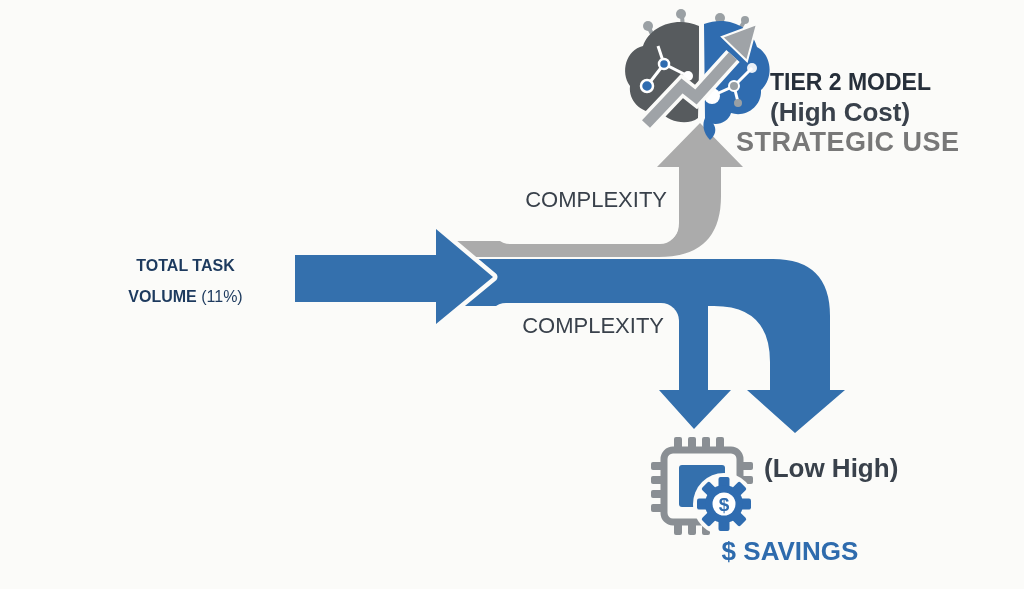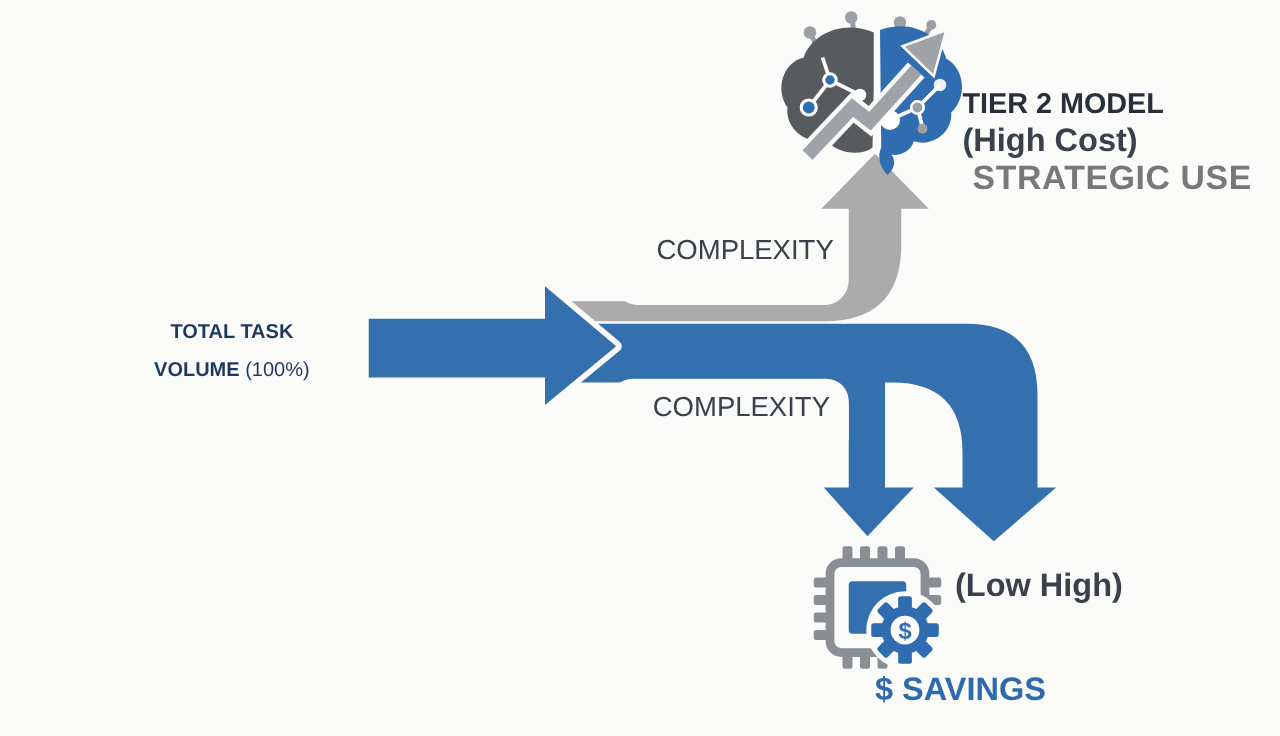--- a/index.html
+++ b/index.html
@@ -20,22 +20,22 @@
   .branch b{color:var(--dark);}
   .branch.high{left:439px;top:186px;}
   .branch.low{left:436px;top:312px;}
   .tier{font-size:23px;line-height:30px;}
   .tier .title{font-weight:bold;color:var(--dark);margin-top:20px;}
   .tier .sub{font-weight:bold;color:var(--charcoal);font-size:26px;}
   .tier2{left:770px;top:47px;}
   .tier2 .title{color:var(--dark);}
   .tier1{left:764px;top:453px;}
   .tier1 .title{color:var(--navy);}
-  .caption-strategic{left:736px;top:127px;font-size:27px;font-weight:bold;color:var(--gray-text);letter-spacing:.5px;margin-left:42px;}
-  .caption-savings{left:700px;top:536px;width:180px;font-size:26px;font-weight:bold;color:var(--blue-text);}
+  .caption-strategic{left:736px;top:127px;font-size:27px;font-weight:bold;color:var(--gray-text);letter-spacing:.5px;}
+  .caption-savings{left:700px;top:536px;width:180px;text-align:center;font-size:26px;font-weight:bold;color:var(--blue-text);}
   .flow-blue{fill:var(--blue);}
   .flow-gray{fill:var(--flow-gray);}
   .halo{fill:var(--bg);stroke:var(--bg);stroke-width:9;stroke-linejoin:round;}
   .labelbox{fill:var(--bg);}
 </style>
 </head>
 <body>
 
 <div class="stage">
 
@@ -123,21 +123,21 @@
         </g>
         <circle cx="724" cy="504" r="19" fill="#2F6CB0"></circle>
         <circle cx="724" cy="504" r="11.5" fill="#FFFFFF"></circle>
         <text x="724" y="511" text-anchor="middle" font-family="Liberation Sans, sans-serif" font-size="19" font-weight="bold" fill="#2F6CB0">$</text>
       </g>
     </g>
   </svg>
 
   <div class="t src">
     <div>TOTAL TASK</div>
-    <div><span>VOLUME</span><span class="reg"> (100%)</span></div>
+    <div><span>VOLUME</span><span class="reg"> (11%)</span></div>
   </div>
 
   <div class="t branch high">
     <div>COMPLEXITY</div>
   </div>
 
   <div class="t branch low">
     <div>COMPLEXITY</div>
   </div>
 

